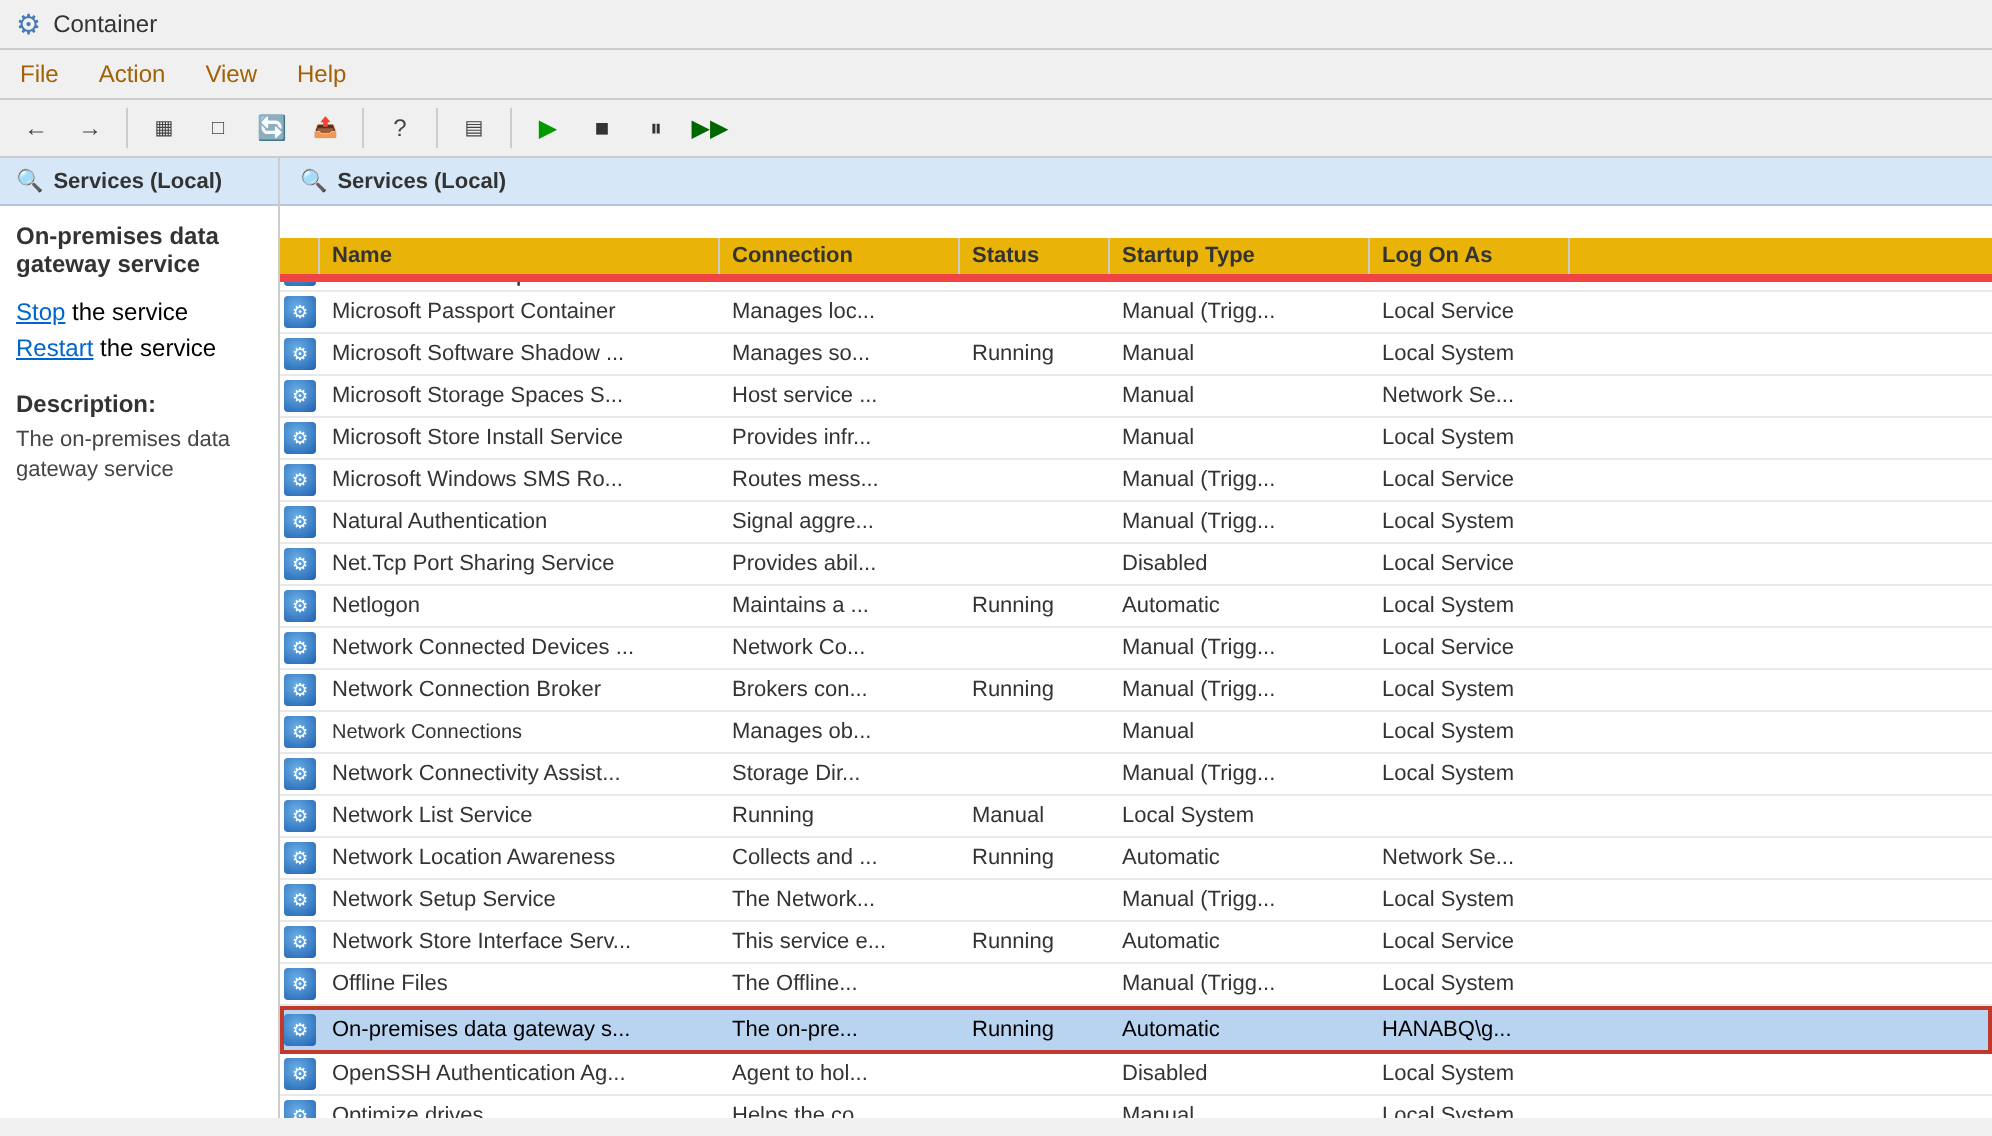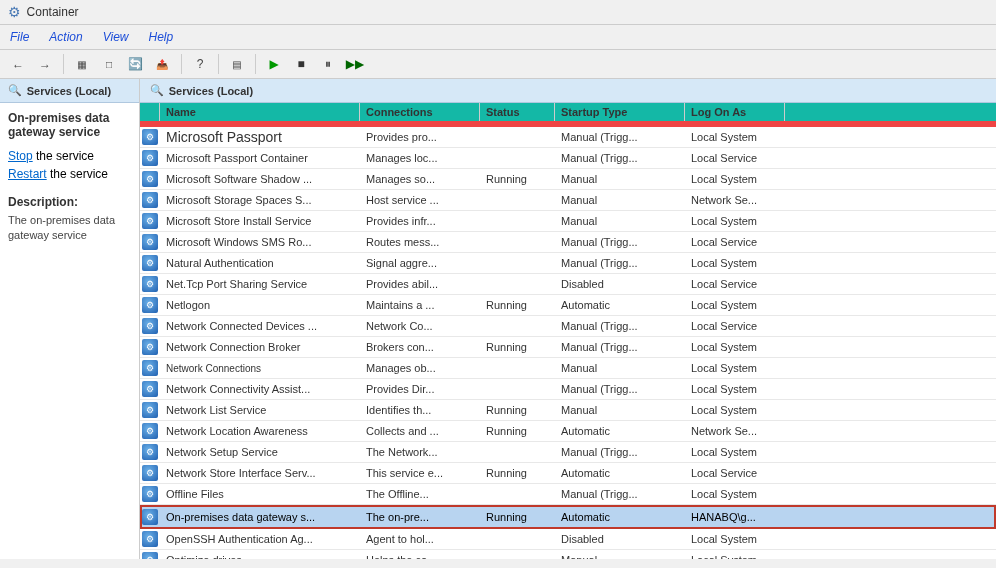--- a/index.html
+++ b/index.html
@@ -28,23 +28,22 @@
     .menu-bar {
       background: #f0f0f0;
       border-bottom: 1px solid #ccc;
       padding: 2px 0;
       display: flex;
       align-items: center;
     }
     .menu-item {
       padding: 3px 10px;
       font-size: 12px;
-      color: #1d4ed8;
+      color: #a16207;
       cursor: pointer;
-      font-style: italic;
     }
 
     
     .toolbar {
       background: #f0f0f0;
       border-bottom: 1px solid #ccc;
       padding: 3px 6px;
       display: flex;
       align-items: center;
       gap: 3px;
@@ -136,24 +135,24 @@
 
     
     .services-table {
       flex: 1;
       overflow-y: auto;
       overflow-x: hidden;
     }
     .table-header {
       display: grid;
       grid-template-columns: 20px 200px 120px 75px 130px 100px;
-      background: #14b8a6;
-      border-bottom: 6px solid #ef4444;
+      background: #eab308;
+      border-bottom: 4px solid #ef4444;
       position: sticky;
-      top: 0;
+      top: 16px;
       z-index: 1;
     }
     .table-header-cell {
       padding: 3px 6px;
       font-size: 11px;
       font-weight: bold;
       color: #333;
       border-right: 1px solid #ccc;
       white-space: nowrap;
       overflow: hidden;
@@ -259,21 +258,21 @@
     <div class="content-header">
       <span style="color:#4a7ab5;">🔍</span>
       <span>Services (Local)</span>
     </div>
 
     <div class="services-table">
 
       <div class="table-header">
         <div class="table-header-cell"></div>
         <div class="table-header-cell">Name</div>
-        <div class="table-header-cell">Connections</div>
+        <div class="table-header-cell">Connection</div>
         <div class="table-header-cell">Status</div>
         <div class="table-header-cell">Startup Type</div>
         <div class="table-header-cell">Log On As</div>
       </div>
 
       <div id="service-rows">
           <div class="table-row">
     <div class="table-cell icon-cell">
       <div class="service-icon">⚙</div>
     </div>
@@ -391,31 +390,30 @@
     <div class="table-cell">Manages ob...</div>
     <div class="table-cell"></div>
     <div class="table-cell">Manual</div>
     <div class="table-cell">Local System</div>
   </div>
           <div class="table-row">
     <div class="table-cell icon-cell">
       <div class="service-icon">⚙</div>
     </div>
     <div class="table-cell" style="font-size:11px;">Network Connectivity Assist...</div>
-    <div class="table-cell">Provides Dir...</div>
+    <div class="table-cell">Storage Dir...</div>
     <div class="table-cell"></div>
     <div class="table-cell">Manual (Trigg...</div>
     <div class="table-cell">Local System</div>
   </div>
           <div class="table-row">
     <div class="table-cell icon-cell">
       <div class="service-icon">⚙</div>
     </div>
     <div class="table-cell" style="font-size:11px;">Network List Service</div>
-    <div class="table-cell">Identifies th...</div>
     <div class="table-cell">Running</div>
     <div class="table-cell">Manual</div>
     <div class="table-cell">Local System</div>
   </div>
           <div class="table-row">
     <div class="table-cell icon-cell">
       <div class="service-icon">⚙</div>
     </div>
     <div class="table-cell" style="font-size:11px;">Network Location Awareness</div>
     <div class="table-cell">Collects and ...</div>

